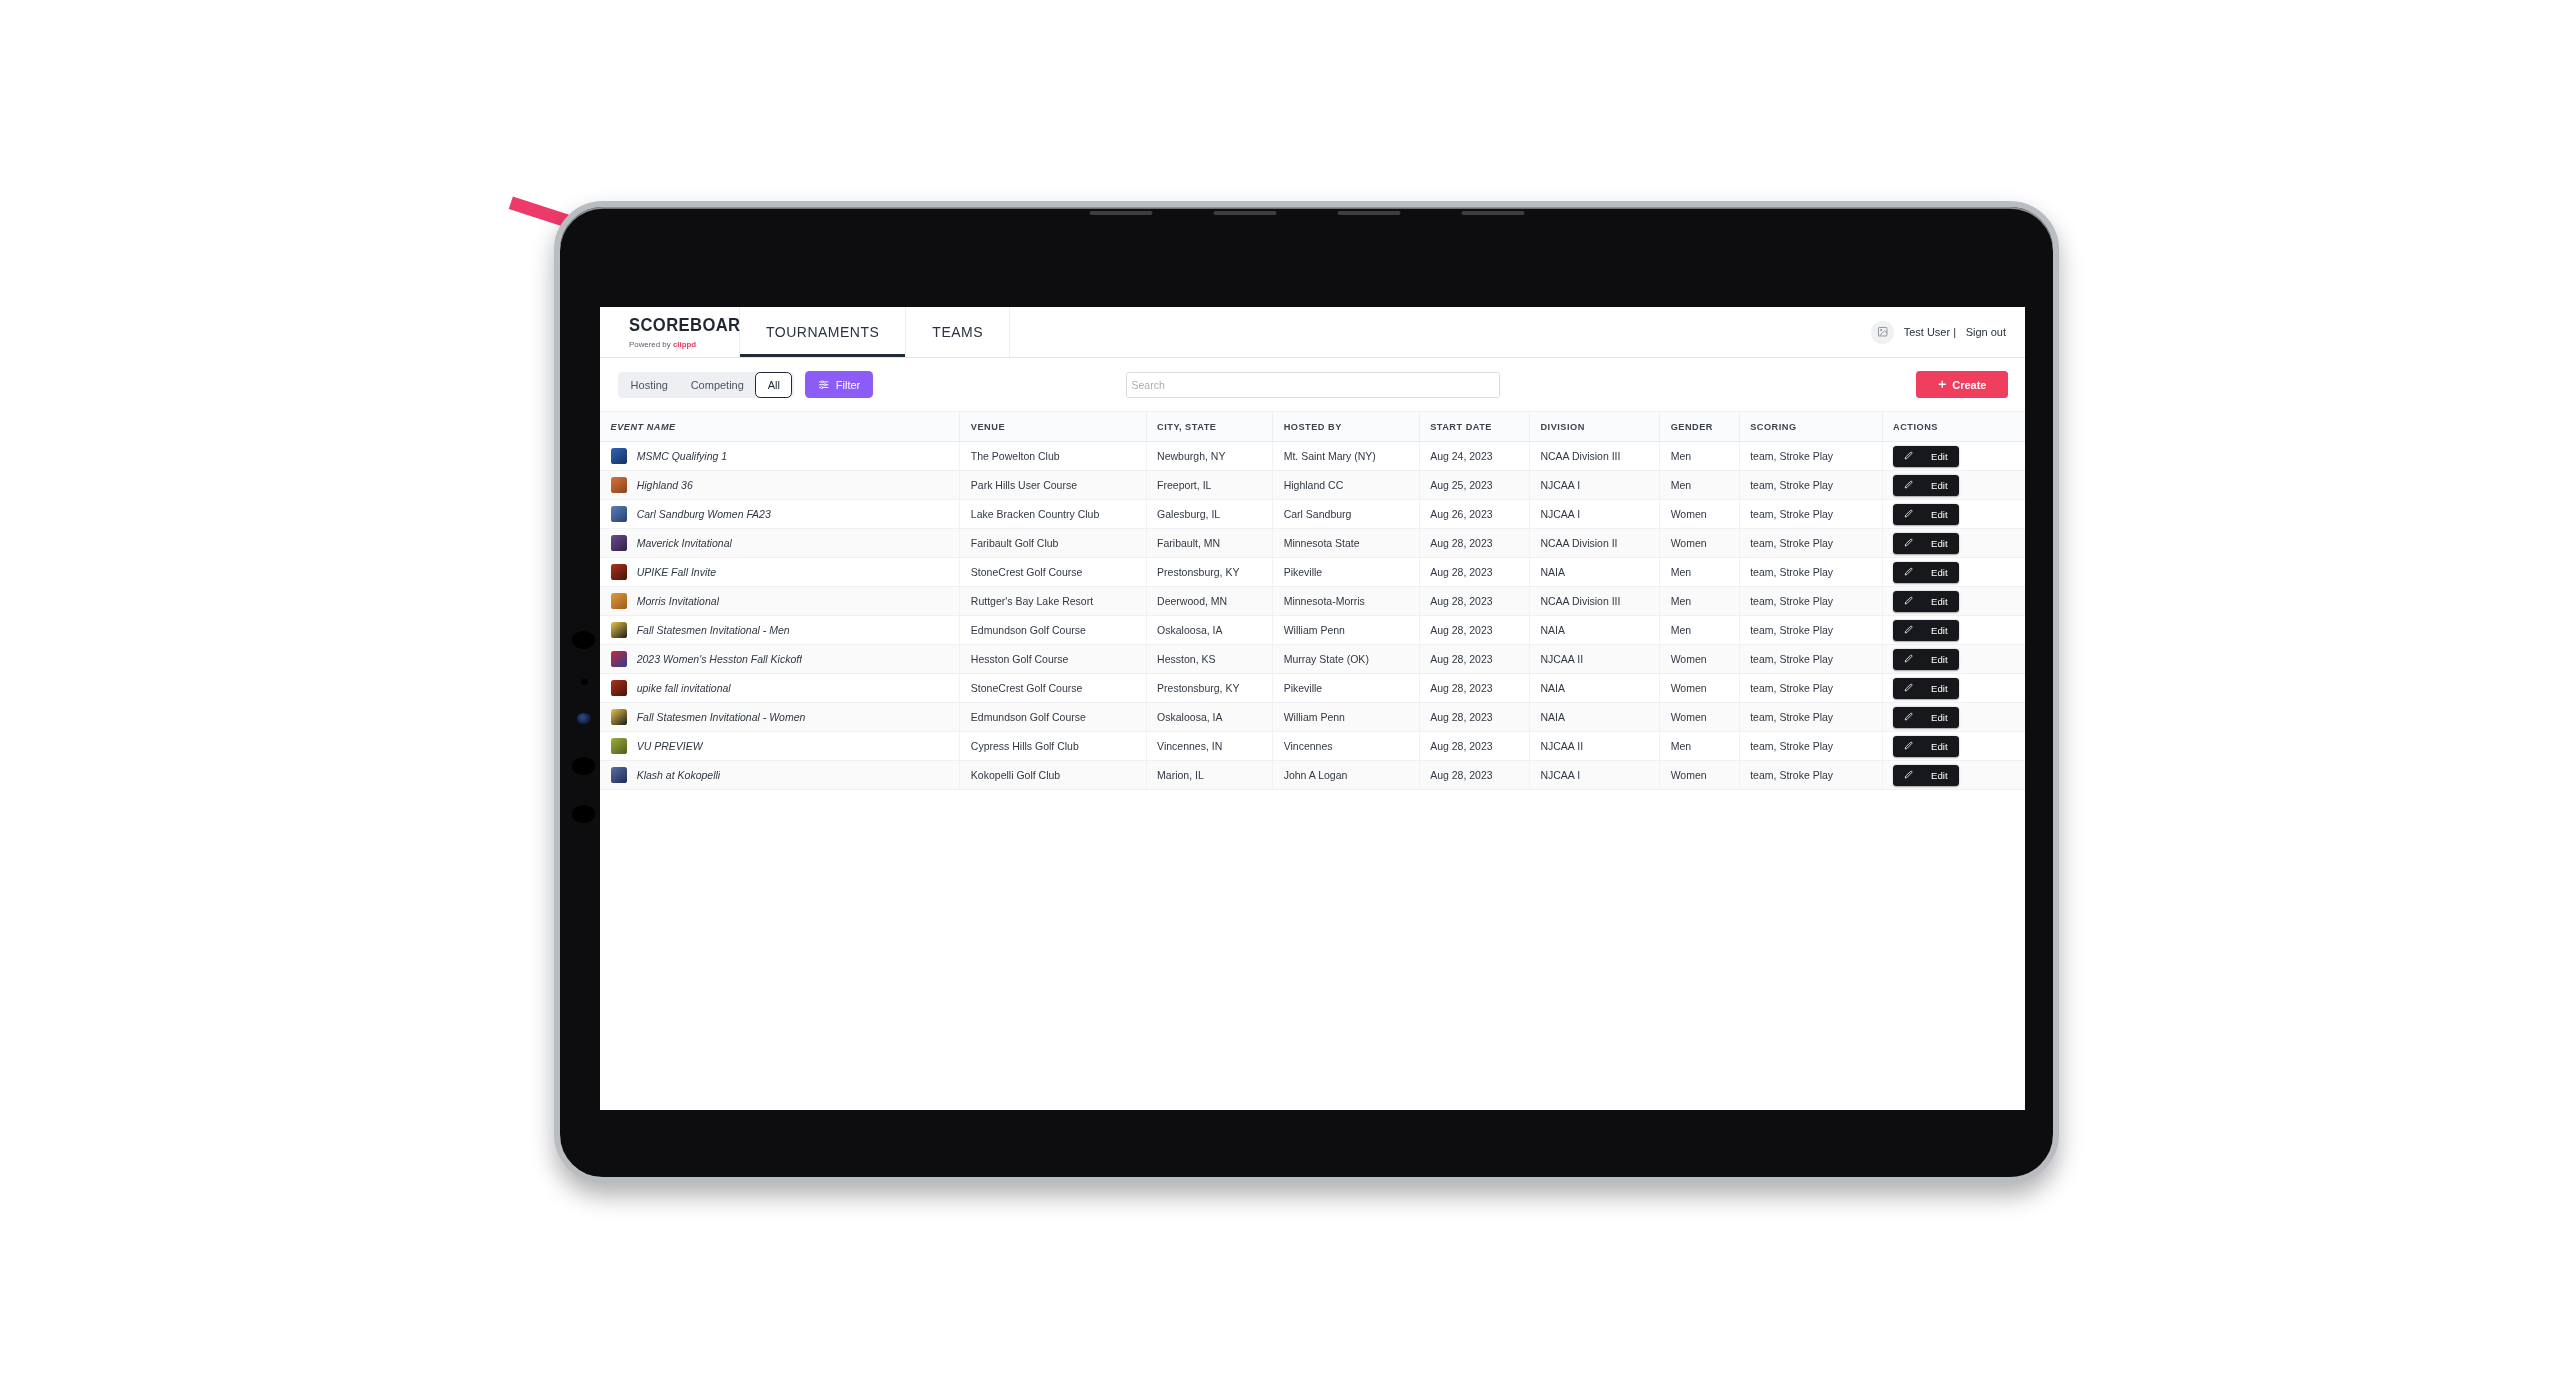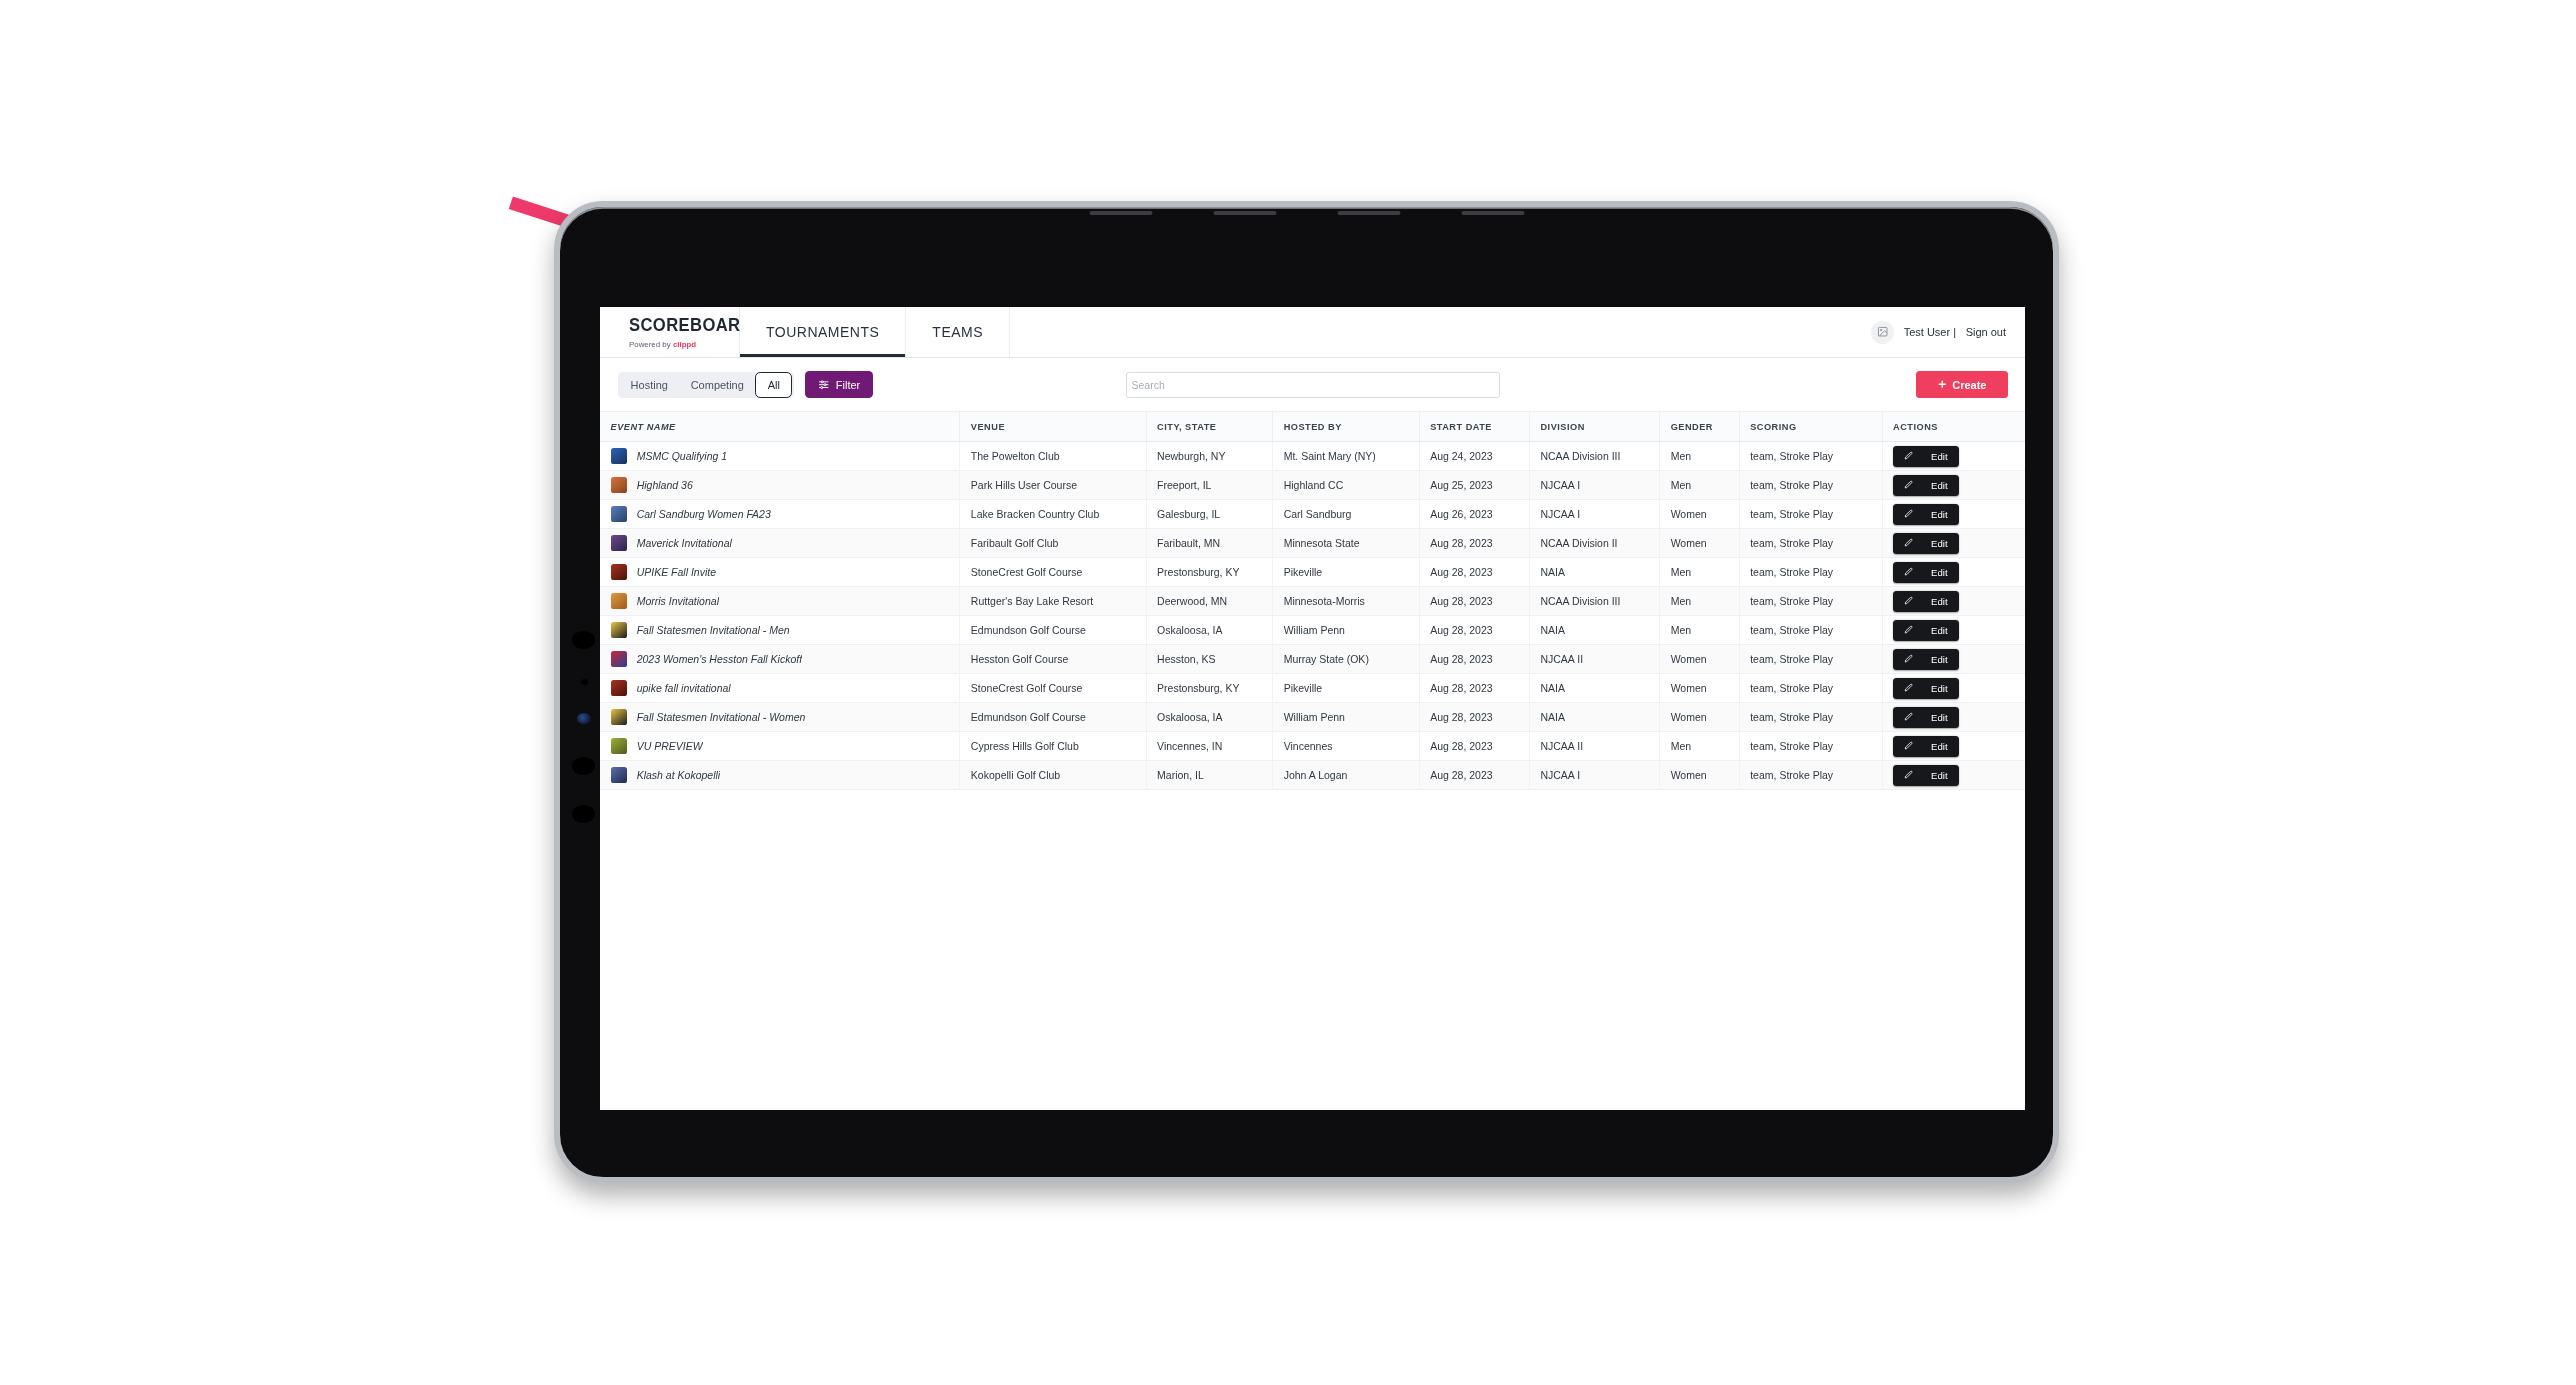--- a/index.html
+++ b/index.html
@@ -135,21 +135,21 @@
   .seg-item.selected {
     background: #ffffff;
     border: 1.4px solid #1d2633;
     border-radius: 5.2px;
     color: #1d2633;
     height: 26px;
   }
   .filter-btn {
     margin-left: 11.4px;
     height: 27px;
-    background: #701a75;
+    background: #8b5cf6;
     color: #fff;
     border: none; border-radius: 4.4px;
     display: flex; align-items: center; gap: 6.1px;
     padding: 0 13px;
     font-size: 11px;
     font-family: "Liberation Sans", sans-serif;
   }
   .search-wrap {
     position: absolute; left: 50%; transform: translateX(-50%);
     width: 374px;

